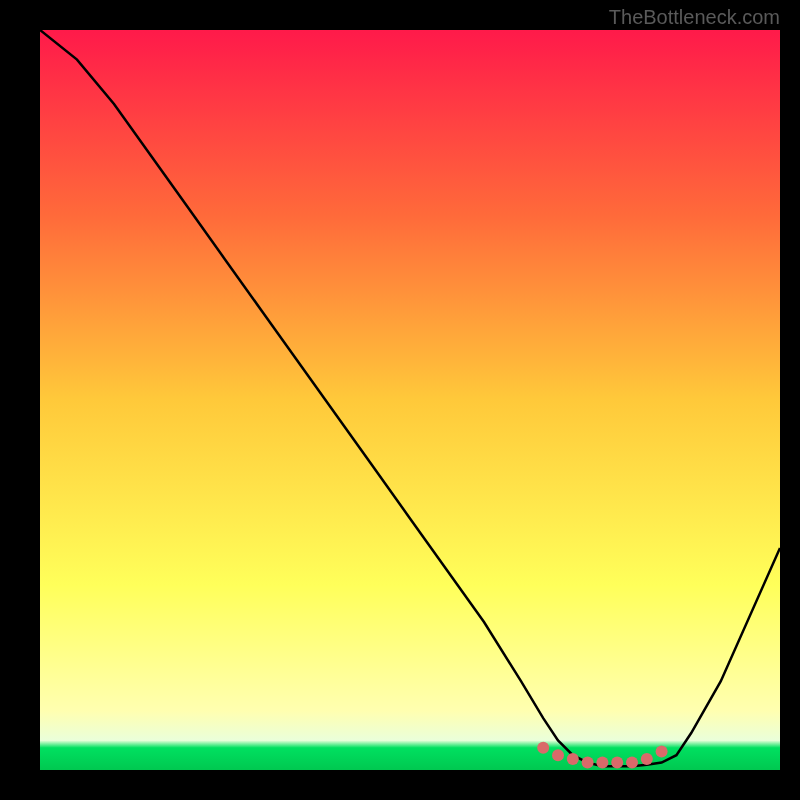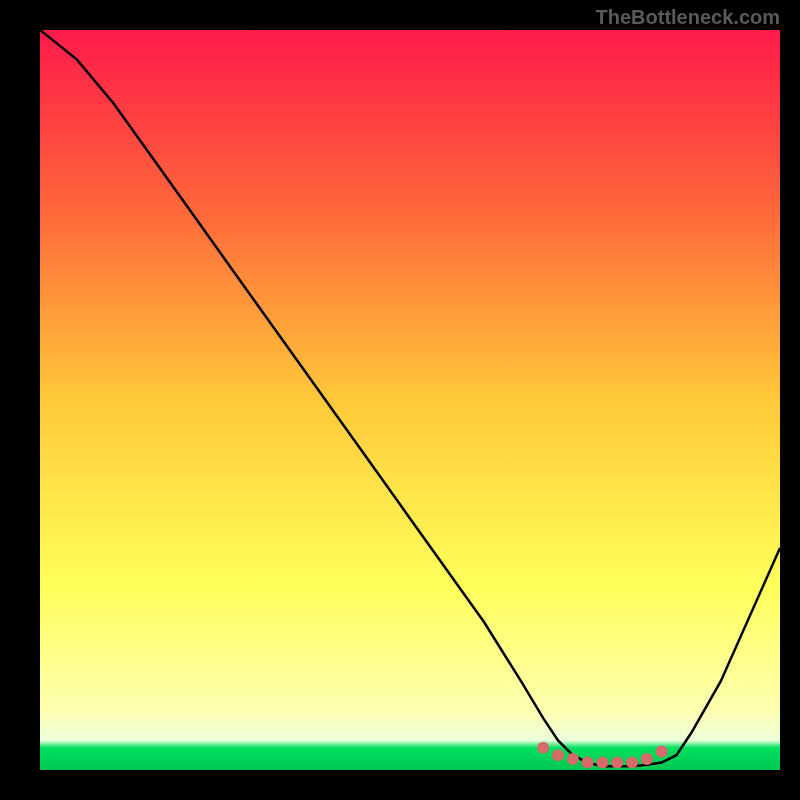--- a/index.html
+++ b/index.html
@@ -10,21 +10,21 @@
     height: 800px;
     position: relative;
     font-family: Arial, sans-serif;
   }
   .watermark {
     position: absolute;
     top: 6px;
     right: 20px;
     color: #5a5a5a;
     font-size: 20px;
-    font-weight: bold;
+    font-weight: normal;
     z-index: 10;
   }
   .plot-area {
     position: absolute;
     left: 40px;
     top: 30px;
     width: 740px;
     height: 740px;
     overflow: hidden;
   }

